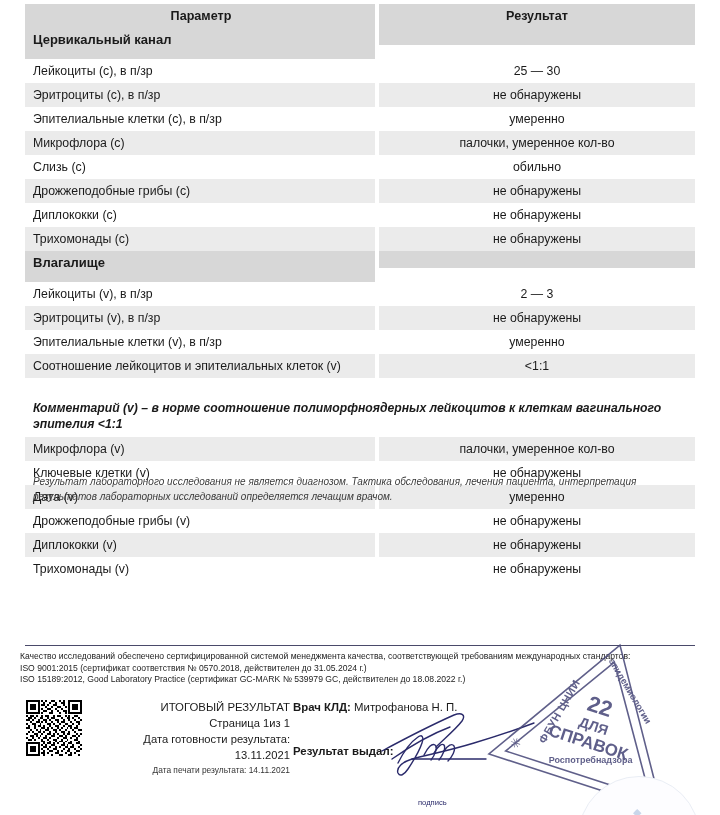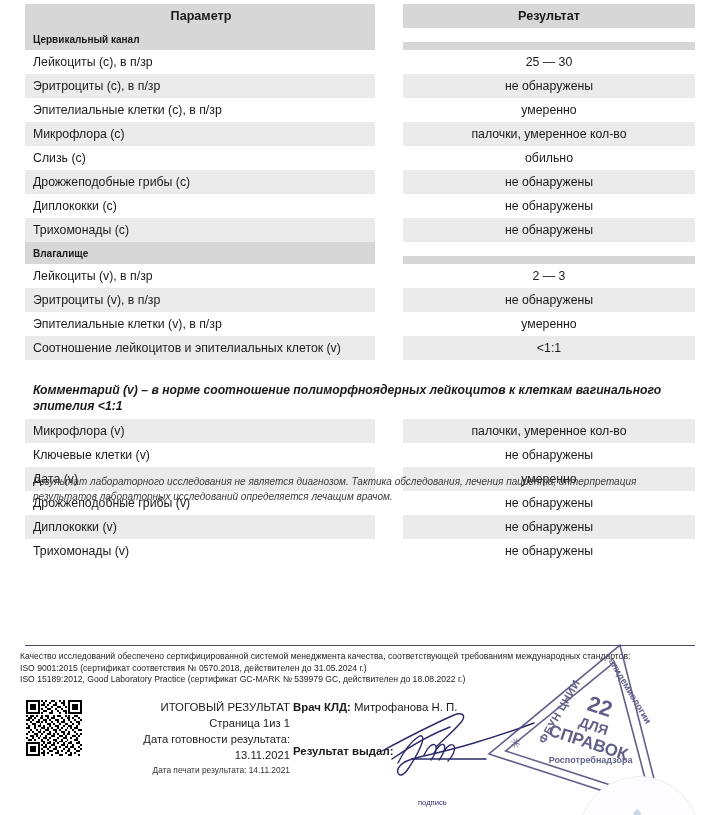--- a/index.html
+++ b/index.html
@@ -20,22 +20,21 @@
   
   .report-table {
     position: absolute;
     left: 25px;
     top: 4px;
     width: 670px;
   }
   .row {
     display: flex;
     width: 100%;
-    align-items: flex-end;
-    gap: 12px;
+    align-items: flex-start;
   }
   .cell-param {
     width: 350px;
     flex: 0 0 350px;
     padding: 4px 6px 4px 8px;
     font-size: 12.3px;
     line-height: 14px;
     box-sizing: border-box;
   }
   .cell-result {
@@ -61,23 +60,23 @@
     text-align: center;
     padding-top: 5px;
     padding-bottom: 5px;
   }
 
   
   .row.section .cell-param,
   .row.section .cell-result {
     background: #d7d7d7;
     font-weight: bold;
-    font-size: 10px;
+    font-size: 13px;
     padding-top: 5px;
-    padding-bottom: 3px;
+    padding-bottom: 12px;
   }
   .row.section .cell-param { text-align: left; }
 
   
   .row.data.shaded .cell-param,
   .row.data.shaded .cell-result {
     background: #ebebeb;
   }
   .row.data.plain .cell-param,
   .row.data.plain .cell-result {

